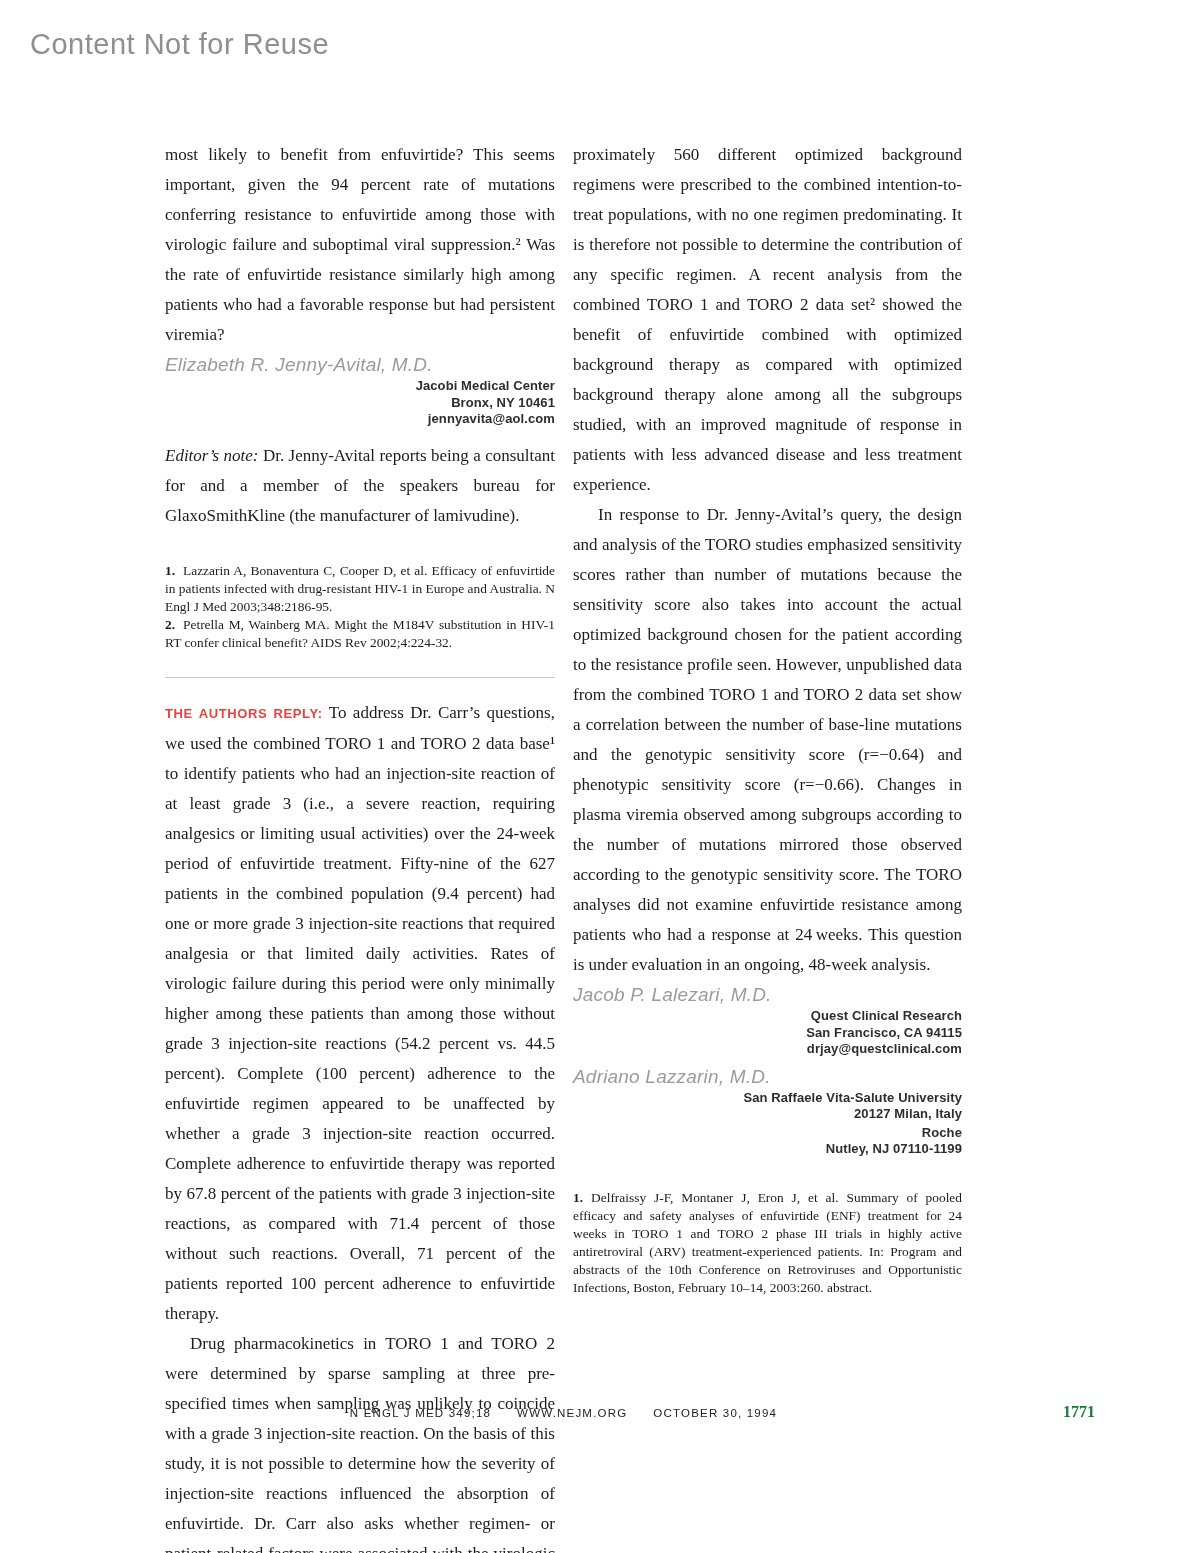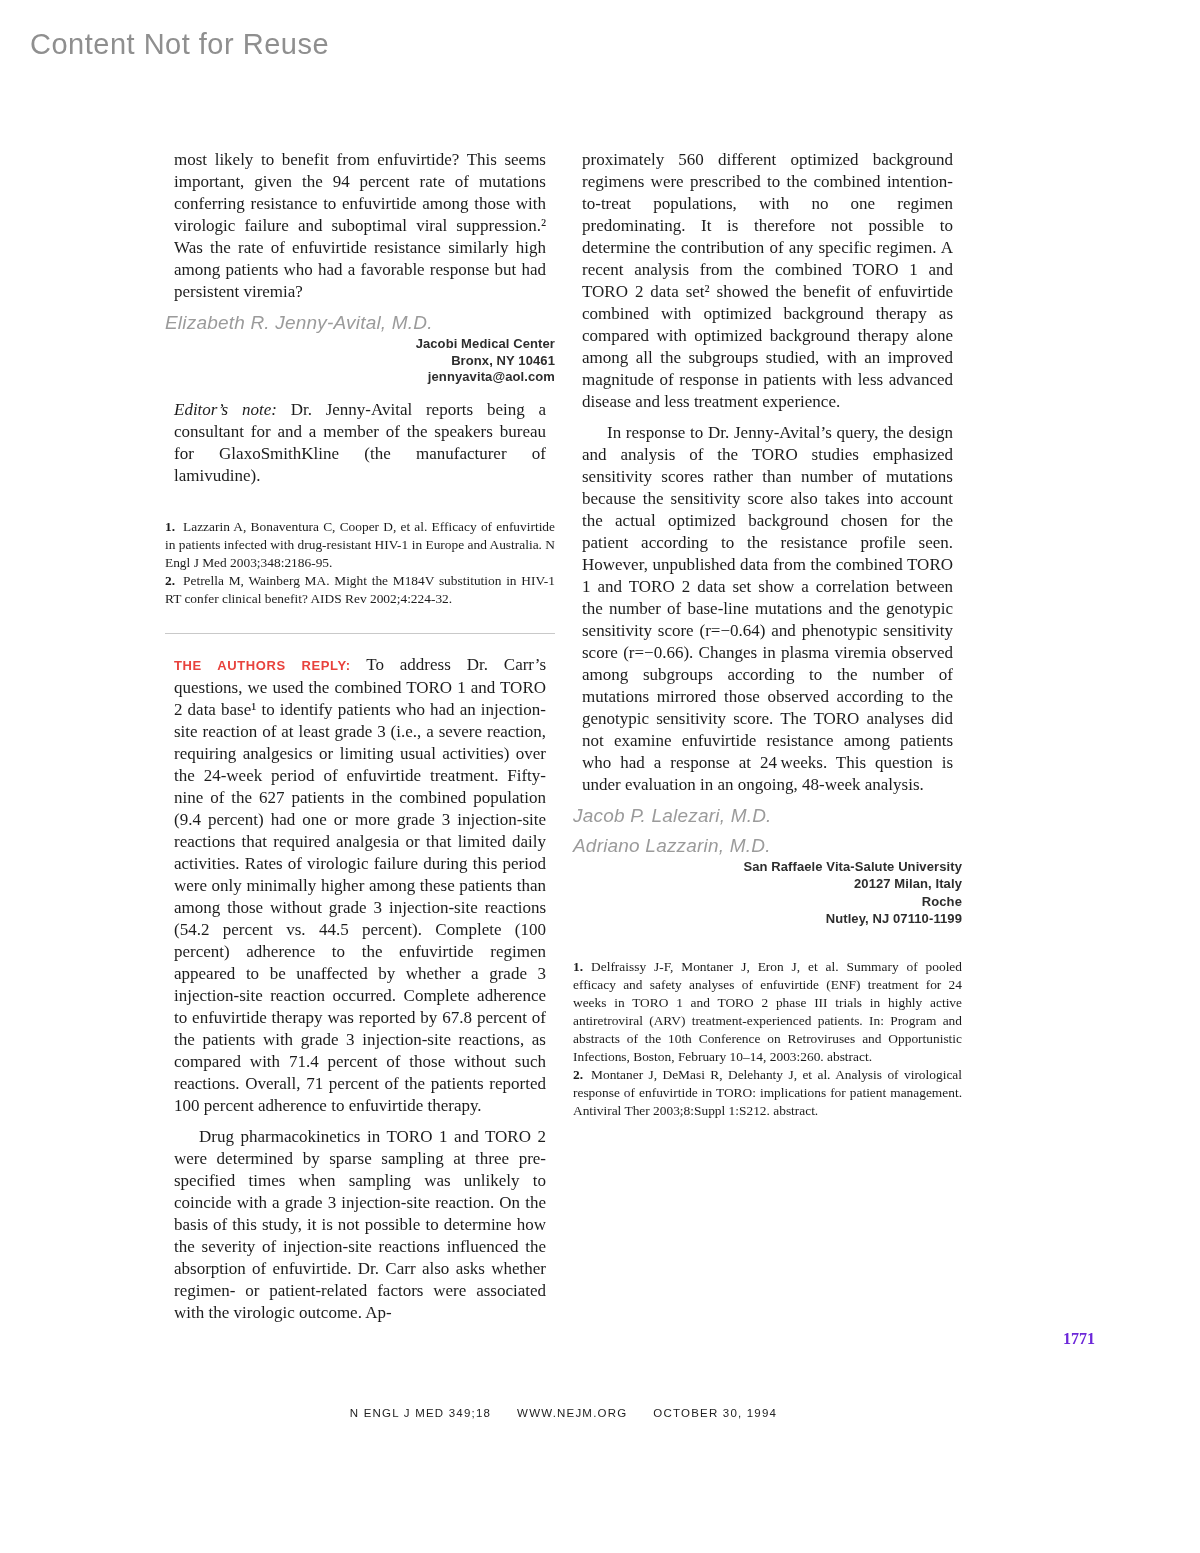--- a/index.html
+++ b/index.html
@@ -40,23 +40,23 @@
   }
   .col {
     position: absolute;
     top: 140px;
     width: 390px;
     text-align: justify;
   }
   .col-left  { left: 165px; }
   .col-right { left: 573px; width: 389px; }
   .body-para {
-    margin: 9px;
+    margin: 0;
     font-size: 17px;
-    line-height: 22px;
+    line-height: 30px;
     text-align: justify;
   }
   .indent { text-indent: 25px; }
   .author-name {
     margin: 4px 0 2px 0;
     font-family: "Liberation Sans", "DejaVu Sans", sans-serif;
     font-size: 19px;
     color: #9b9b9b;
     text-align: left;
     letter-spacing: 0.2px;
@@ -103,26 +103,26 @@
     text-align: center;
     font-family: "Liberation Sans", "DejaVu Sans", sans-serif;
     font-size: 11.5px;
     letter-spacing: 1.2px;
     color: #222222;
     white-space: nowrap;
   }
   .footer-line .gap { display: inline-block; width: 26px; }
   .page-number {
     position: absolute;
-    top: 1330px;
+    top: 1403px;
     right: 105px;
     font-family: "Liberation Serif", "DejaVu Serif", serif;
     font-weight: bold;
     font-size: 16px;
-    color: #6d28d9;
+    color: #15803d;
   }
 </style>
 </head>
 <body>
 
 <div id="page">
 
   <div class="watermark">Content Not for Reuse</div>
 
 
@@ -152,35 +152,39 @@
     </div>
 
   </div>
 
   <div class="col col-right">
 
     <p class="body-para">proximately 560 different optimized background regimens were prescribed to the combined intention-to-treat populations, with no one regimen predominating. It is therefore not possible to determine the contribution of any specific regimen. A recent analysis from the combined TORO 1 and TORO 2 data set² showed the benefit of enfuvirtide combined with optimized background therapy as compared with optimized background therapy alone among all the subgroups studied, with an improved magnitude of response in patients with less advanced disease and less treatment experience.</p>
     <p class="body-para indent">In response to Dr. Jenny-Avital’s query, the design and analysis of the TORO studies emphasized sensitivity scores rather than number of mutations because the sensitivity score also takes into account the actual optimized background chosen for the patient according to the resistance profile seen. However, unpublished data from the combined TORO 1 and TORO 2 data set show a correlation between the number of base-line mutations and the genotypic sensitivity score (r=−0.64) and phenotypic sensitivity score (r=−0.66). Changes in plasma viremia observed among subgroups according to the number of mutations mirrored those observed according to the genotypic sensitivity score. The TORO analyses did not examine enfuvirtide resistance among patients who had a response at 24 weeks. This question is under evaluation in an ongoing, 48-week analysis.</p>
 
     <div class="author-name">Jacob P. Lalezari, M.D.</div>
+    <div class="affiliation">
+      <div>Quest Clinical Research</div>
+      <div>San Francisco, CA 94115</div>
+      <div>drjay@questclinical.com</div>
+    </div>
 
     <div class="author-name" style="margin-top:8px;">Adriano Lazzarin, M.D.</div>
     <div class="affiliation">
       <div>San Raffaele Vita-Salute University</div>
       <div>20127 Milan, Italy</div>
     </div>
 
     <div class="affiliation">
       <div>Roche</div>
       <div>Nutley, NJ 07110-1199</div>
     </div>
 
     <div class="refs">
       <p class="ref-item"><span class="ref-num">1.</span><span>Delfraissy J-F, Montaner J, Eron J, et al. Summary of pooled efficacy and safety analyses of enfuvirtide (ENF) treatment for 24 weeks in TORO 1 and TORO 2 phase III trials in highly active antiretroviral (ARV) treatment-experienced patients. In: Program and abstracts of the 10th Conference on Retroviruses and Opportunistic Infections, Boston, February 10–14, 2003:260. abstract.</span></p>
-      <p class="ref-item"><span class="ref-num">2.</span><span>Montaner J, DeMasi R, Delehanty J, et al. Analysis of virological response of enfuvirtide in TORO: implications for patient management. Antiviral Ther 2003;8:Suppl 1:S212. abstract.</span></p>
     </div>
 
   </div>
 
   <div class="footer-line">
     <span>N ENGL J MED 349;18</span><span class="gap"></span><span>WWW.NEJM.ORG</span><span class="gap"></span><span>OCTOBER 30, 1994</span>
   </div>
   <div class="page-number">1771</div>
 
 </div>

